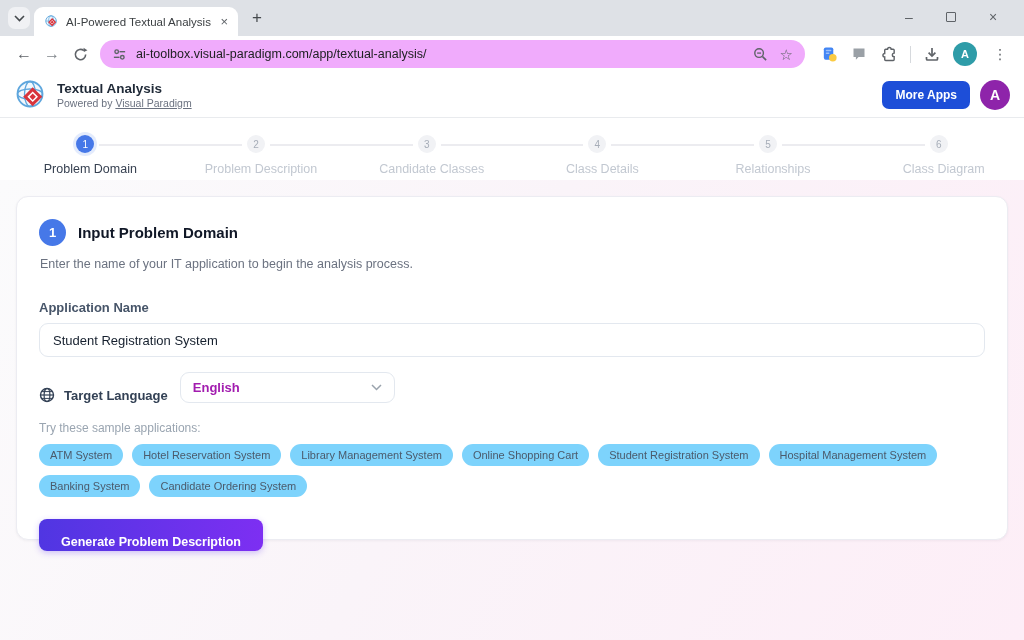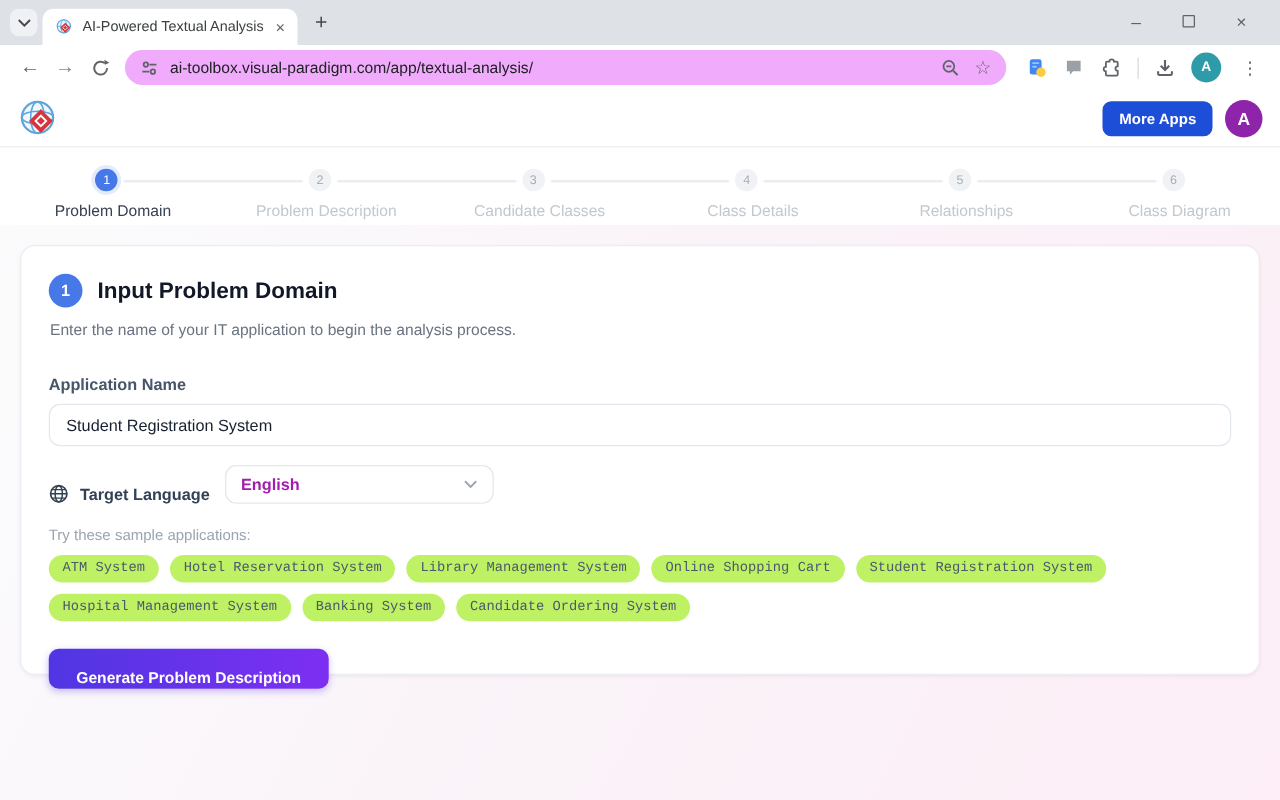--- a/index.html
+++ b/index.html
@@ -61,34 +61,34 @@
   .step.active .slabel { color:#374151; }
 
   
   .page { height:460px; position:relative;
     background:linear-gradient(118deg, #fbfbfc 0%, #faf4f9 45%, #fdeef7 100%); }
   .card { position:absolute; left:16px; top:16px; width:992px; height:344px; background:#fff;
     border:1px solid #ececf2; border-radius:12px; box-shadow:0 1px 3px rgba(16,24,40,.05); padding:22px; }
   .card-head { display:flex; align-items:center; gap:12px; }
   .badge { width:27px; height:27px; border-radius:50%; background:#4678e8; color:#fff; font-size:13px; font-weight:bold;
     display:flex; align-items:center; justify-content:center; }
-  .card-head h1 { font-size:18px; font-weight:bold; color:#111827; }
+  .card-head h1 { font-size:15px; font-weight:bold; color:#111827; }
   .desc { margin:11px 0 0 1px; font-size:12.5px; color:#6b7280; }
   .field-label { margin-top:29px; font-size:13px; font-weight:bold; color:#475569; }
   .text-input { margin-top:8px; width:100%; height:34px; border:1px solid #e3e8ef; border-radius:9px; padding:0 13px;
     font-size:13px; color:#16202e; font-family:"Liberation Sans", sans-serif; outline:none; background:#fff; }
   .lang-row { margin-top:15px; display:flex; align-items:flex-end; gap:9px; }
   .lang-label { font-size:13px; font-weight:bold; color:#334155; }
   .select { margin-left:3px; width:215px; height:31px; border:1px solid #e3e8ef; border-radius:9px; background:#fff;
     display:flex; align-items:center; justify-content:space-between; padding:0 12px; cursor:pointer; }
   .select-value { font-size:13px; font-weight:bold; color:#a21caf; }
   .samples-label { margin-top:18px; font-size:12px; color:#9aa5b1; }
   .pills { margin-top:9px; display:flex; flex-wrap:wrap; gap:9px 9px; }
-  .pill { background:#bef264; border-radius:999px; padding:5px 11px; font-size:11px; color:#4b5a6b; cursor:pointer;
-    white-space:nowrap;font-family:Liberation Mono, monospace; }
+  .pill { background:#7dd3fc; border-radius:999px; padding:5px 11px; font-size:11px; color:#4b5a6b; cursor:pointer;
+    white-space:nowrap; }
   .gen-btn { margin-top:22px; border:none; border-radius:8px; height:28px; padding:16px 22px; color:#fff;
     font-size:12.5px; font-weight:bold; font-family:"Liberation Sans", sans-serif; cursor:pointer;
     background:linear-gradient(90deg, #5036e2 0%, #7d2ff2 100%); box-shadow:0 2px 6px rgba(99,60,240,.3); }
 
   svg { display:block; }
 </style>
 </head>
 <body>
 
 <div class="tabstrip">
@@ -172,20 +172,25 @@
   <div class="brand">
     <span>
       <svg width="34" height="34" viewBox="0 0 34 34">
         <circle cx="16" cy="16" r="12.5" fill="#f2f8fd" stroke="#5ea6dd" stroke-width="1.8"></circle>
         <ellipse cx="16" cy="16" rx="5.5" ry="12.5" fill="none" stroke="#5ea6dd" stroke-width="1.3"></ellipse>
         <ellipse cx="16" cy="16" rx="12.5" ry="5" fill="none" stroke="#5ea6dd" stroke-width="1.3"></ellipse>
         <rect x="12" y="12" width="13.5" height="13.5" transform="rotate(45 18.7 18.7)" fill="#d8343c"></rect>
         <rect x="15.7" y="15.7" width="6" height="6" transform="rotate(45 18.7 18.7)" fill="none" stroke="#fff" stroke-width="1.5"></rect>
       </svg>
     </span>
+    <div class="brand-text">
+      <div class="t">Textual Analysis</div>
+      <div class="s"><span>Powered by</span>
+        <a>Visual Paradigm</a></div>
+    </div>
   </div>
   <div class="hdr-right">
     <button class="more-apps">More Apps</button>
     <div class="hdr-avatar">A</div>
   </div>
 </div>
 
 <div class="stepper">
   <div class="step active">
     <span class="cline cr"></span>

